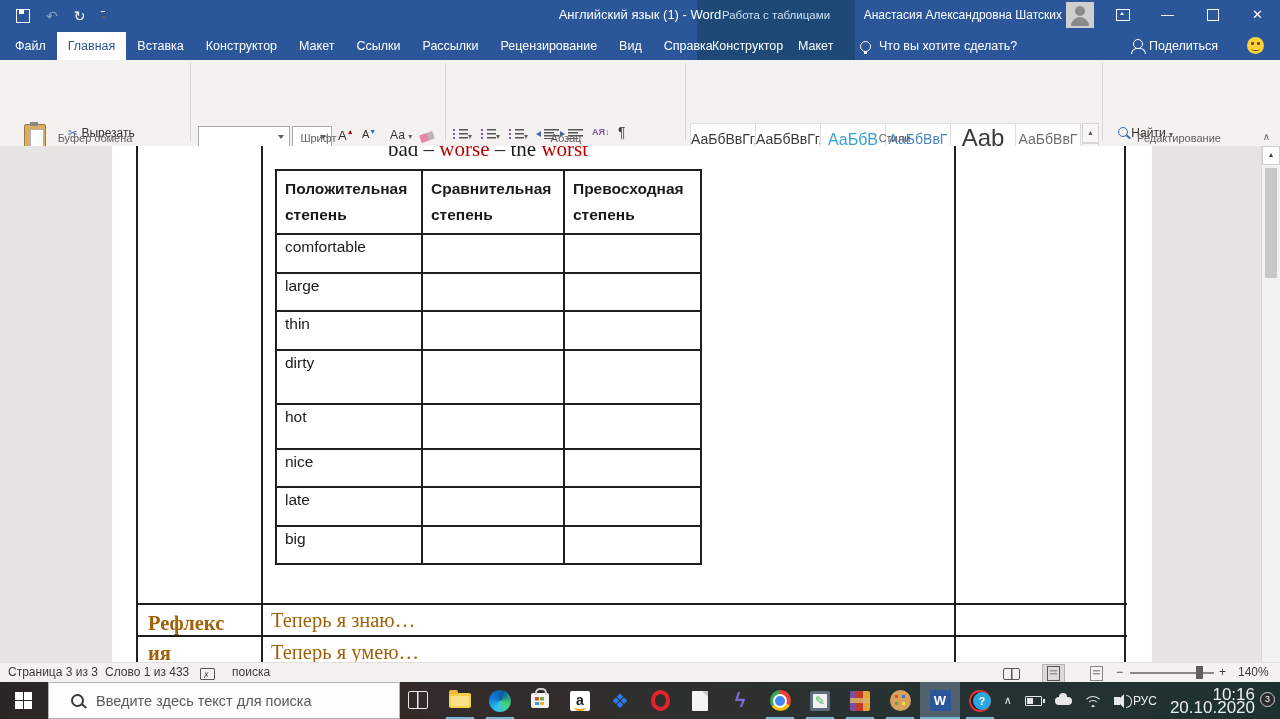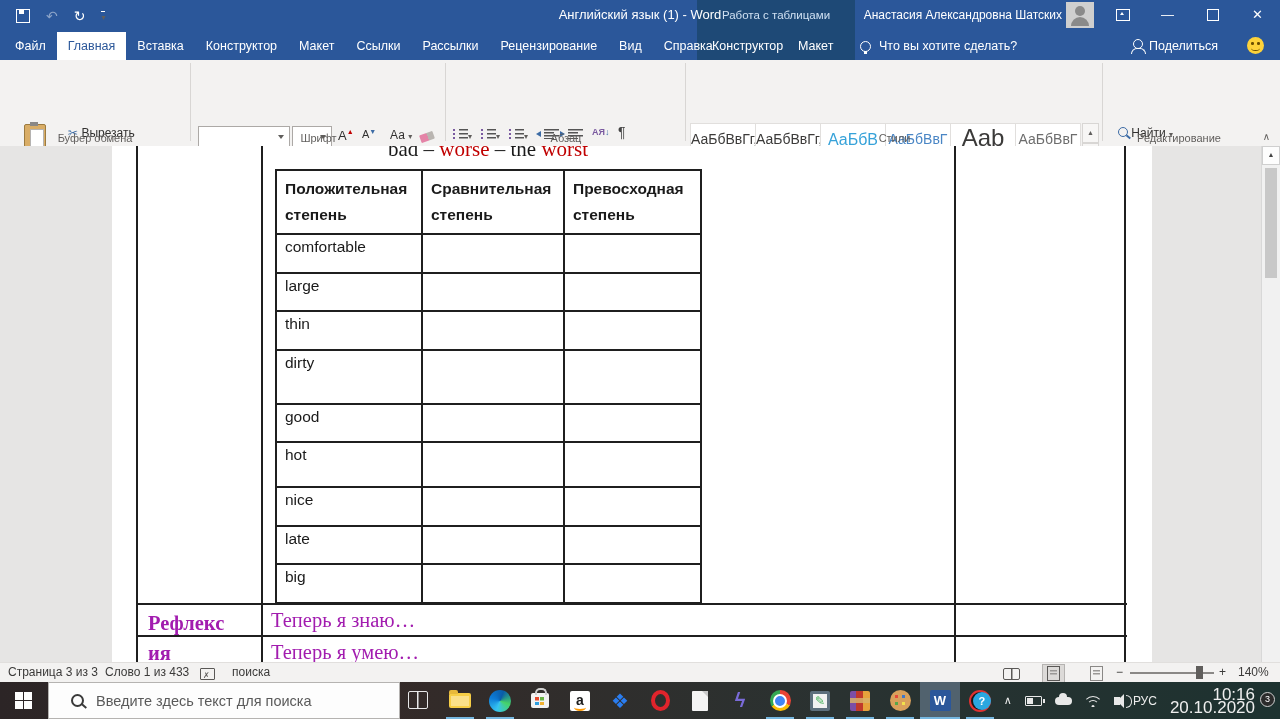--- a/index.html
+++ b/index.html
@@ -89,21 +89,21 @@
   
   .docarea{position:absolute;left:0;top:146px;width:1280px;height:516px;background:#e6e5e4;overflow:hidden;}
   .page{position:absolute;left:112px;top:0;width:1040px;height:516px;background:#fff;}
   .vline{position:absolute;width:2px;background:#1f1f1f;top:0;height:516px;}
   .hline{position:absolute;height:2px;background:#1f1f1f;left:137px;width:990px;}
   .heading{position:absolute;left:388px;top:-9px;font-family:"Liberation Serif",serif;font-size:21px;color:#1a1a1a;}
   .red{color:#c00000;}
   .dtable{position:absolute;left:275px;top:23px;border-collapse:collapse;table-layout:fixed;}
   .dtable td{border:2px solid #1f1f1f;vertical-align:top;padding:3px 0 0 8px;font-size:15.5px;color:#1a1a1a;background:#fff;}
   .dtable .hd td{font-weight:bold;line-height:26px;padding-top:5px;}
-  .refl{font-family:"Liberation Serif",serif;font-size:20.5px;color:#a21caf;}
+  .refl{font-family:"Liberation Serif",serif;font-size:20.5px;color:#a16207;}
   .vscroll{position:absolute;right:0;top:0;width:18px;height:516px;background:#f1f1f1;border-left:1px solid #d8d8d8;}
   .vscroll .up{height:17px;background:#fdfdfd;border:1px solid #cfcfcf;text-align:center;font-size:7px;color:#444;line-height:16px;}
   .vscroll .thumb{margin:3px auto 0;width:12px;height:110px;background:#c8c8c8;}
   
   .status{position:absolute;left:0;top:662px;width:1280px;height:20px;background:#f3f2f1;border-top:1px solid #e1dfdd;font-size:12px;color:#3b3a39;}
   .status .item{position:absolute;top:0;line-height:19px;}
   .ic-book{width:15px;height:10px;border:1.5px solid #5a5856;border-radius:2px;display:inline-block;background:linear-gradient(#5a5856,#5a5856) 50% 0/1.5px 10px no-repeat;}
   .ic-pagelay{width:11px;height:13px;border:1.5px solid #5a5856;display:inline-block;background:linear-gradient(#9a9896,#9a9896) 2px 3px/7px 1.5px no-repeat,linear-gradient(#9a9896,#9a9896) 2px 6px/7px 1.5px no-repeat;}
   .selview{background:#dcdad8;outline:1px solid #b5b3b1;}
   .ztrack{position:absolute;left:1130px;top:9px;width:84px;height:2px;background:#8a8886;}
@@ -368,25 +368,20 @@
       <tr style="height:38.5px;">
             <td>thin</td>
             <td></td>
             <td></td>
           </tr>
       <tr style="height:54px;">
             <td>dirty</td>
             <td></td>
             <td></td>
           </tr>
-      <tr style="height:38.5px;">
-            <td>good</td>
-            <td></td>
-            <td></td>
-          </tr>
       <tr style="height:45px;">
             <td>hot</td>
             <td></td>
             <td></td>
           </tr>
       <tr style="height:38.5px;">
             <td>nice</td>
             <td></td>
             <td></td>
           </tr>

